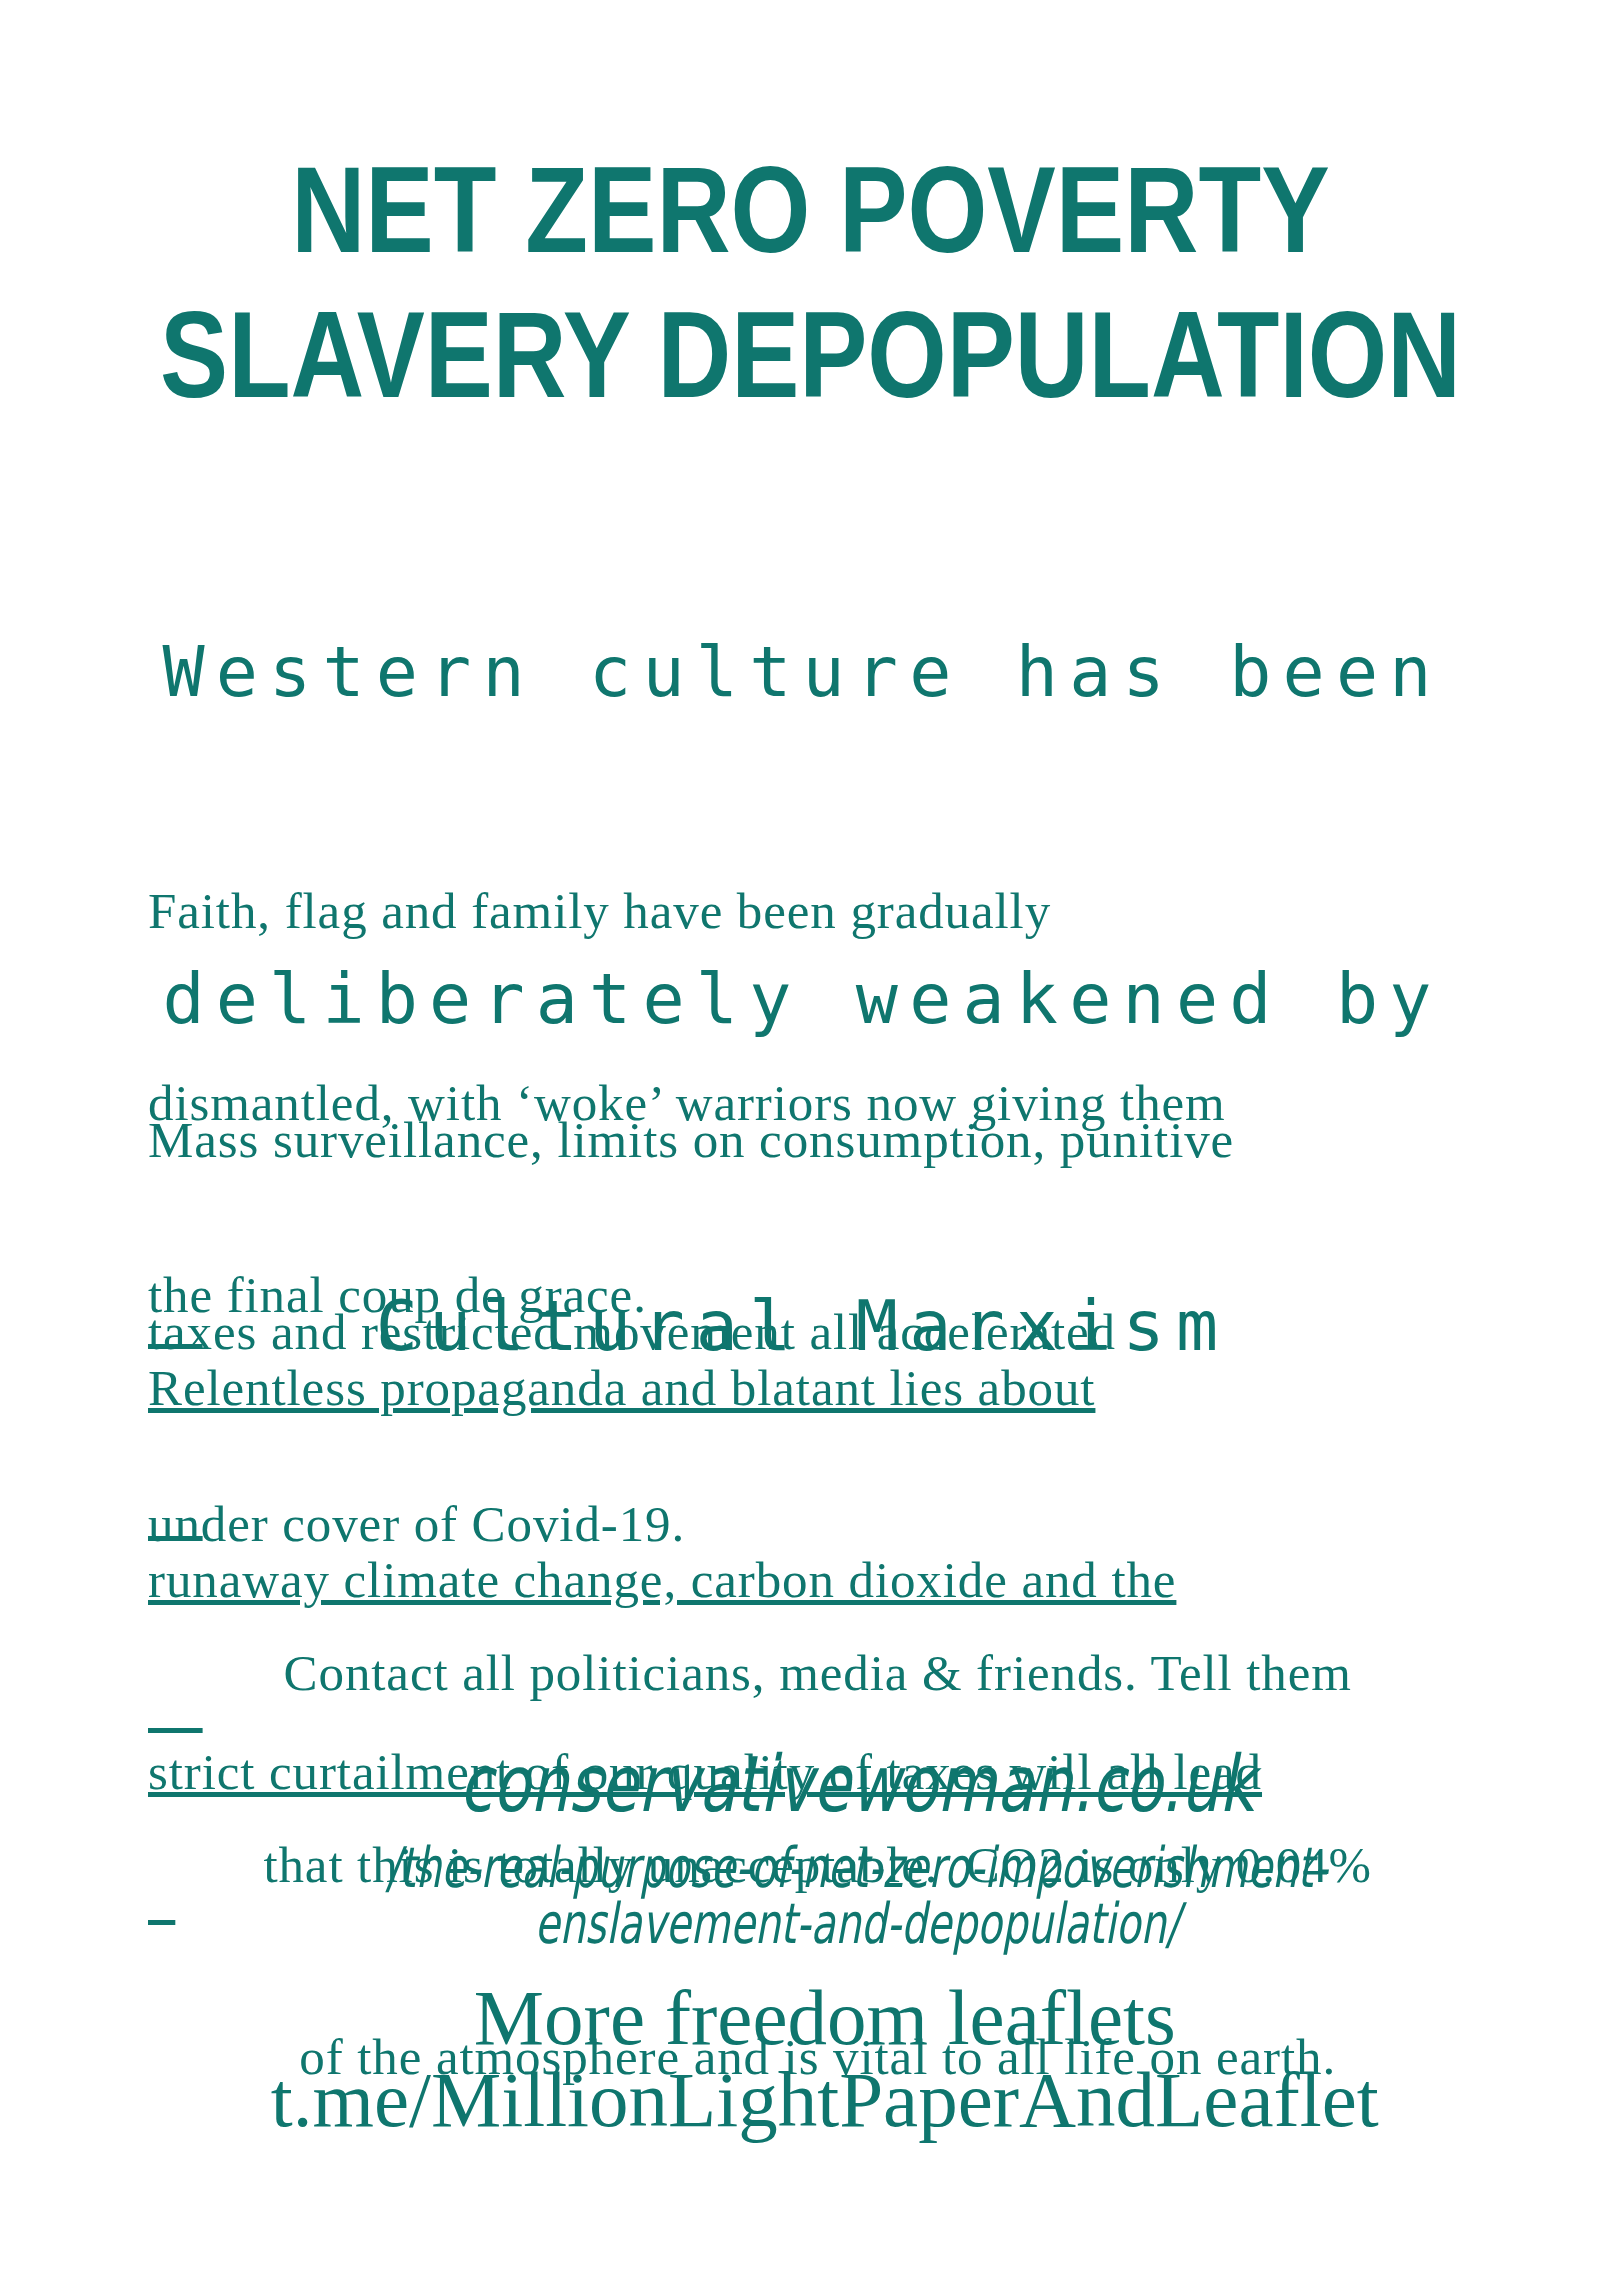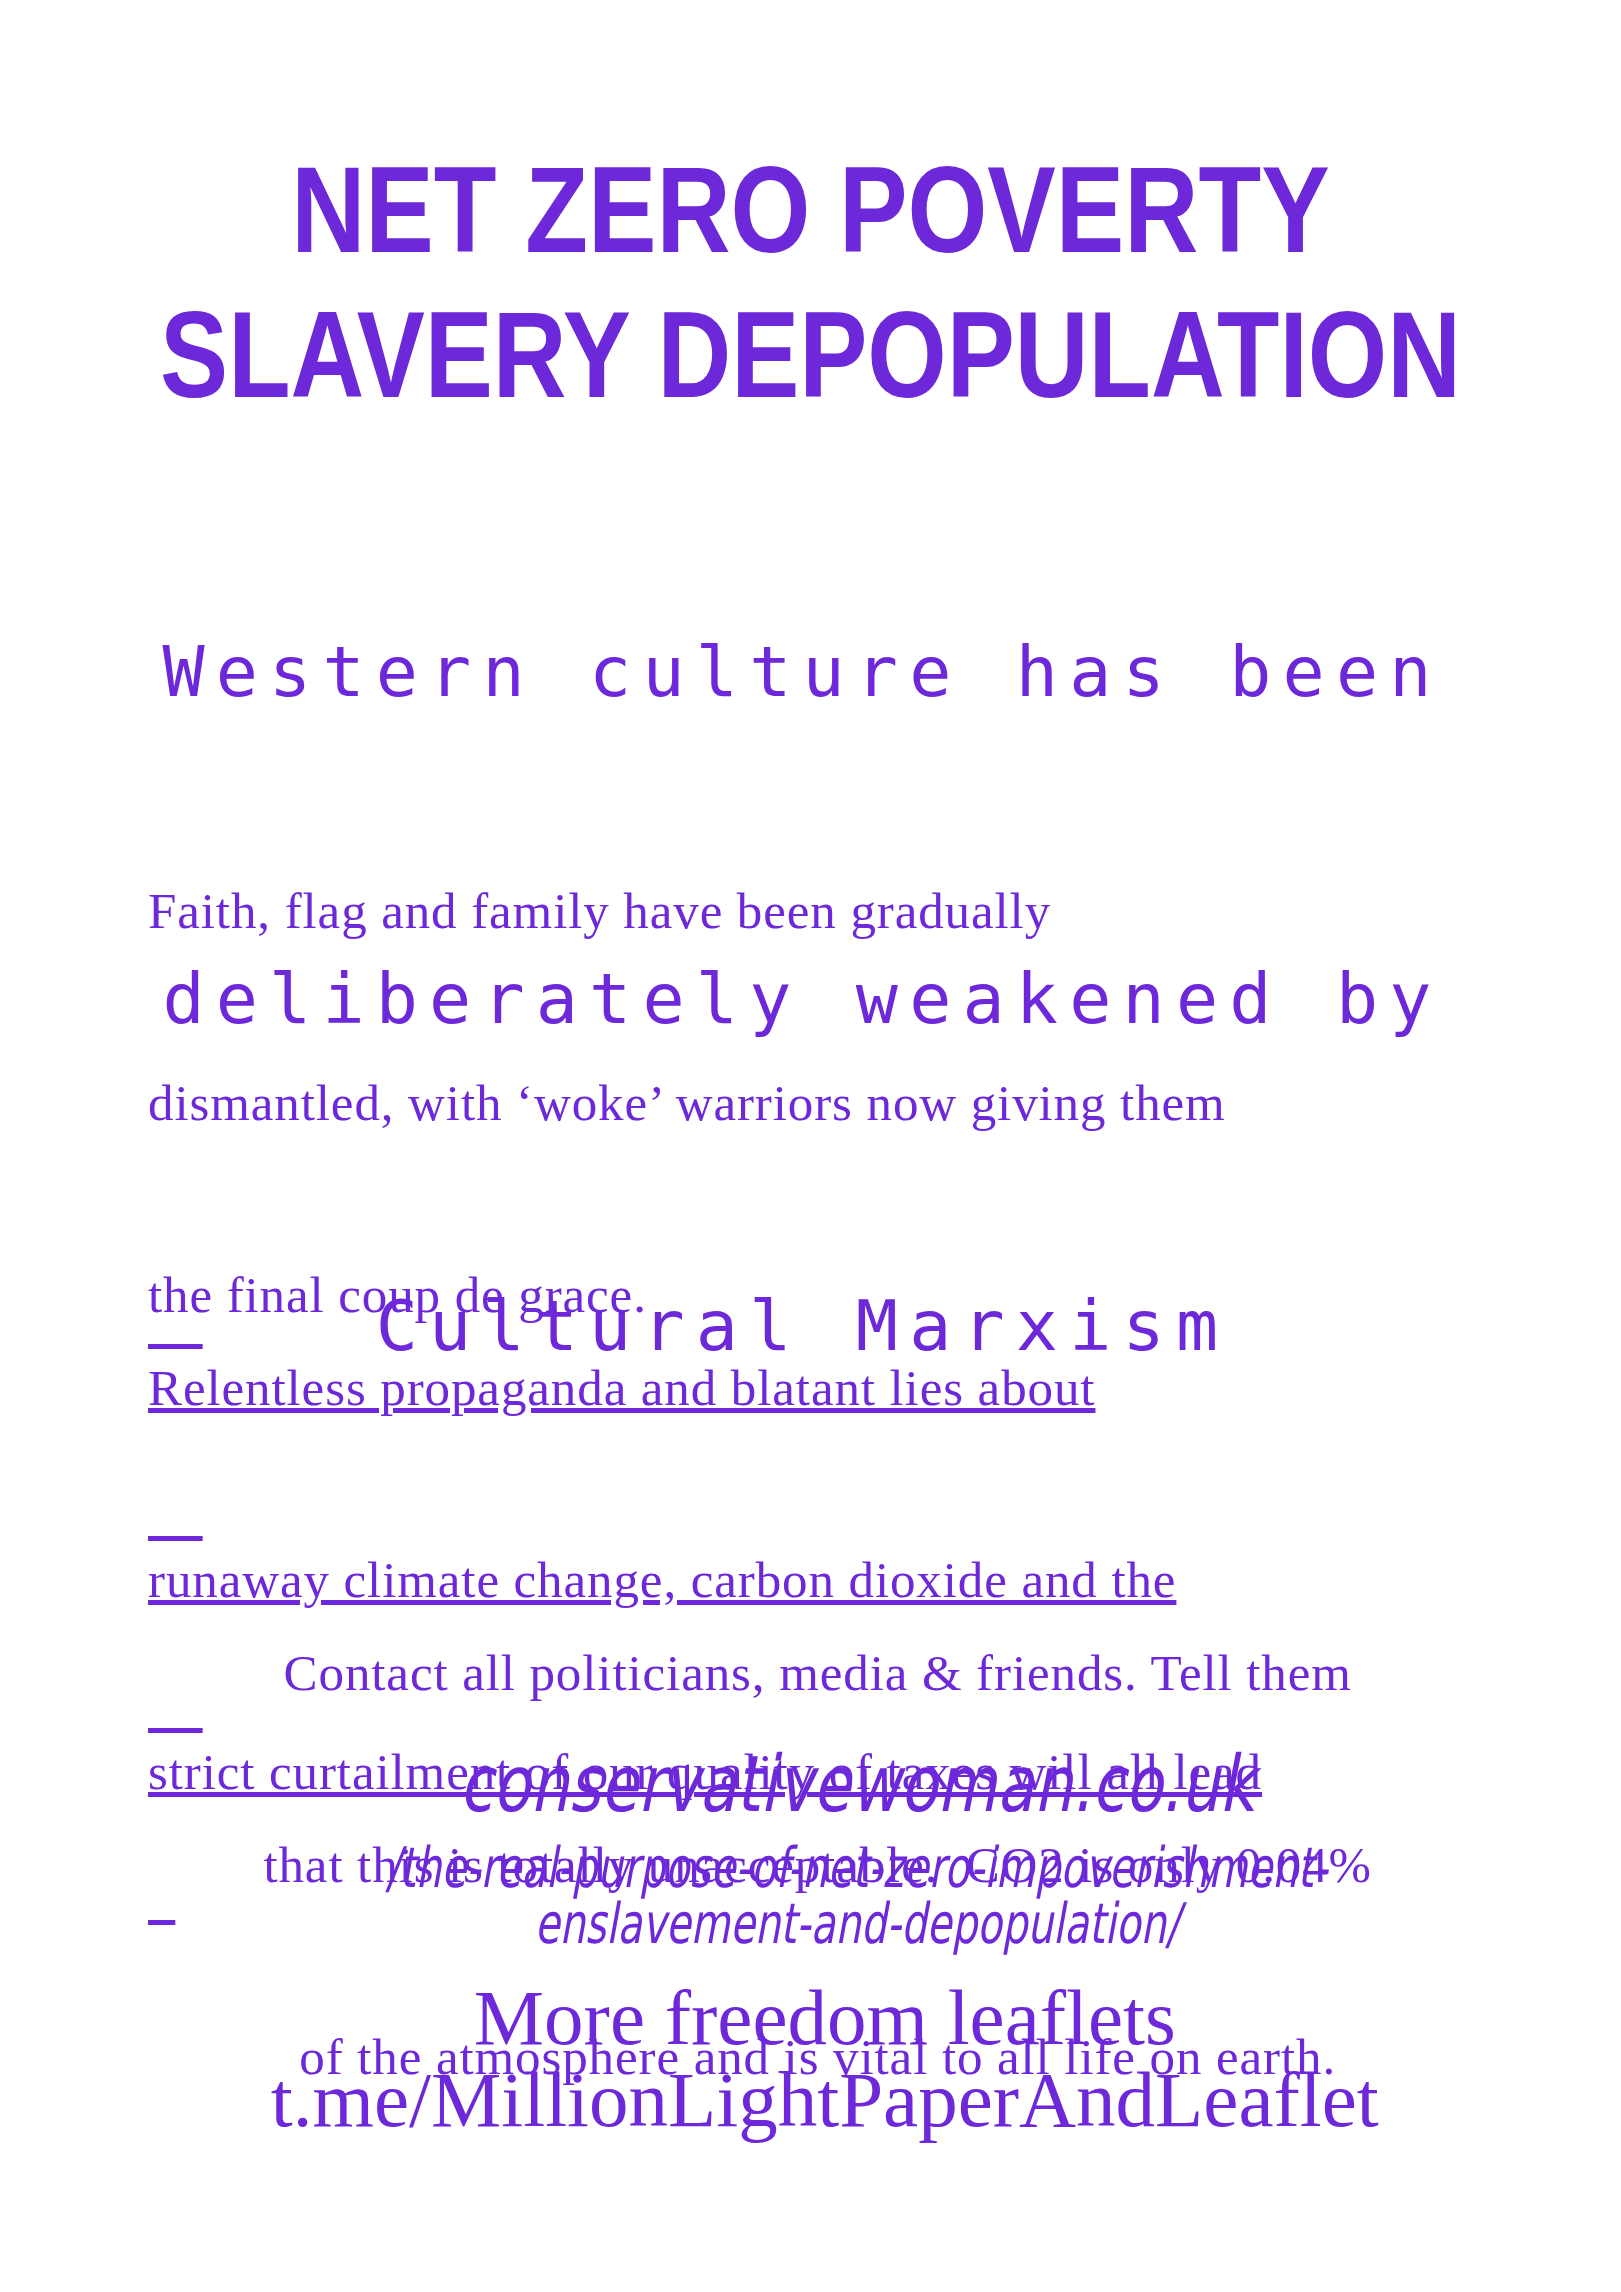--- a/index.html
+++ b/index.html
@@ -6,21 +6,21 @@
   body {
     width: 1621px; height: 2293px;
     background: #ffffff;
     overflow: hidden;
     font-family: "Liberation Serif", serif;
   }
   #leaflet {
     position: relative;
     width: 1621px; height: 1798px;
     background: #ffffff;
-    color: #6d28d9;
+    color: #0f766e;
   }
   .abs { position: absolute; left: 0; width: 1621px; }
 
   
   .headline {
     font-family: "Liberation Sans", sans-serif;
     font-weight: bold;
     font-size: 123px;
     line-height: 1;
     text-align: center;
@@ -94,20 +94,25 @@
     <div>deliberately weakened by</div>
     <div>Cultural Marxism</div>
   </div>
 
   <div class="abs para para-left para-1">
     <div>Faith, flag and family have been gradually</div>
     <div>dismantled, with ‘woke’ warriors now giving them</div>
     <div>the final coup de grace.</div>
   </div>
 
+  <div class="abs para para-left para-2">
+    <div>Mass surveillance, limits on consumption, punitive</div>
+    <div>taxes and restricted movement all accelerated</div>
+    <div>under cover of Covid-19.</div>
+  </div>
 
   <div class="abs para para-left para-3">
     <div>Relentless propaganda and blatant lies about</div>
     <div>runaway climate change, carbon dioxide and the</div>
     <div>strict curtailment of our quality of taxes will all lead</div>
   </div>
 
   <div class="abs para para-center">
     <div>Contact all politicians, media &amp; friends. Tell them</div>
     <div>that this is totally unacceptable.  CO2 is only 0.04%</div>

